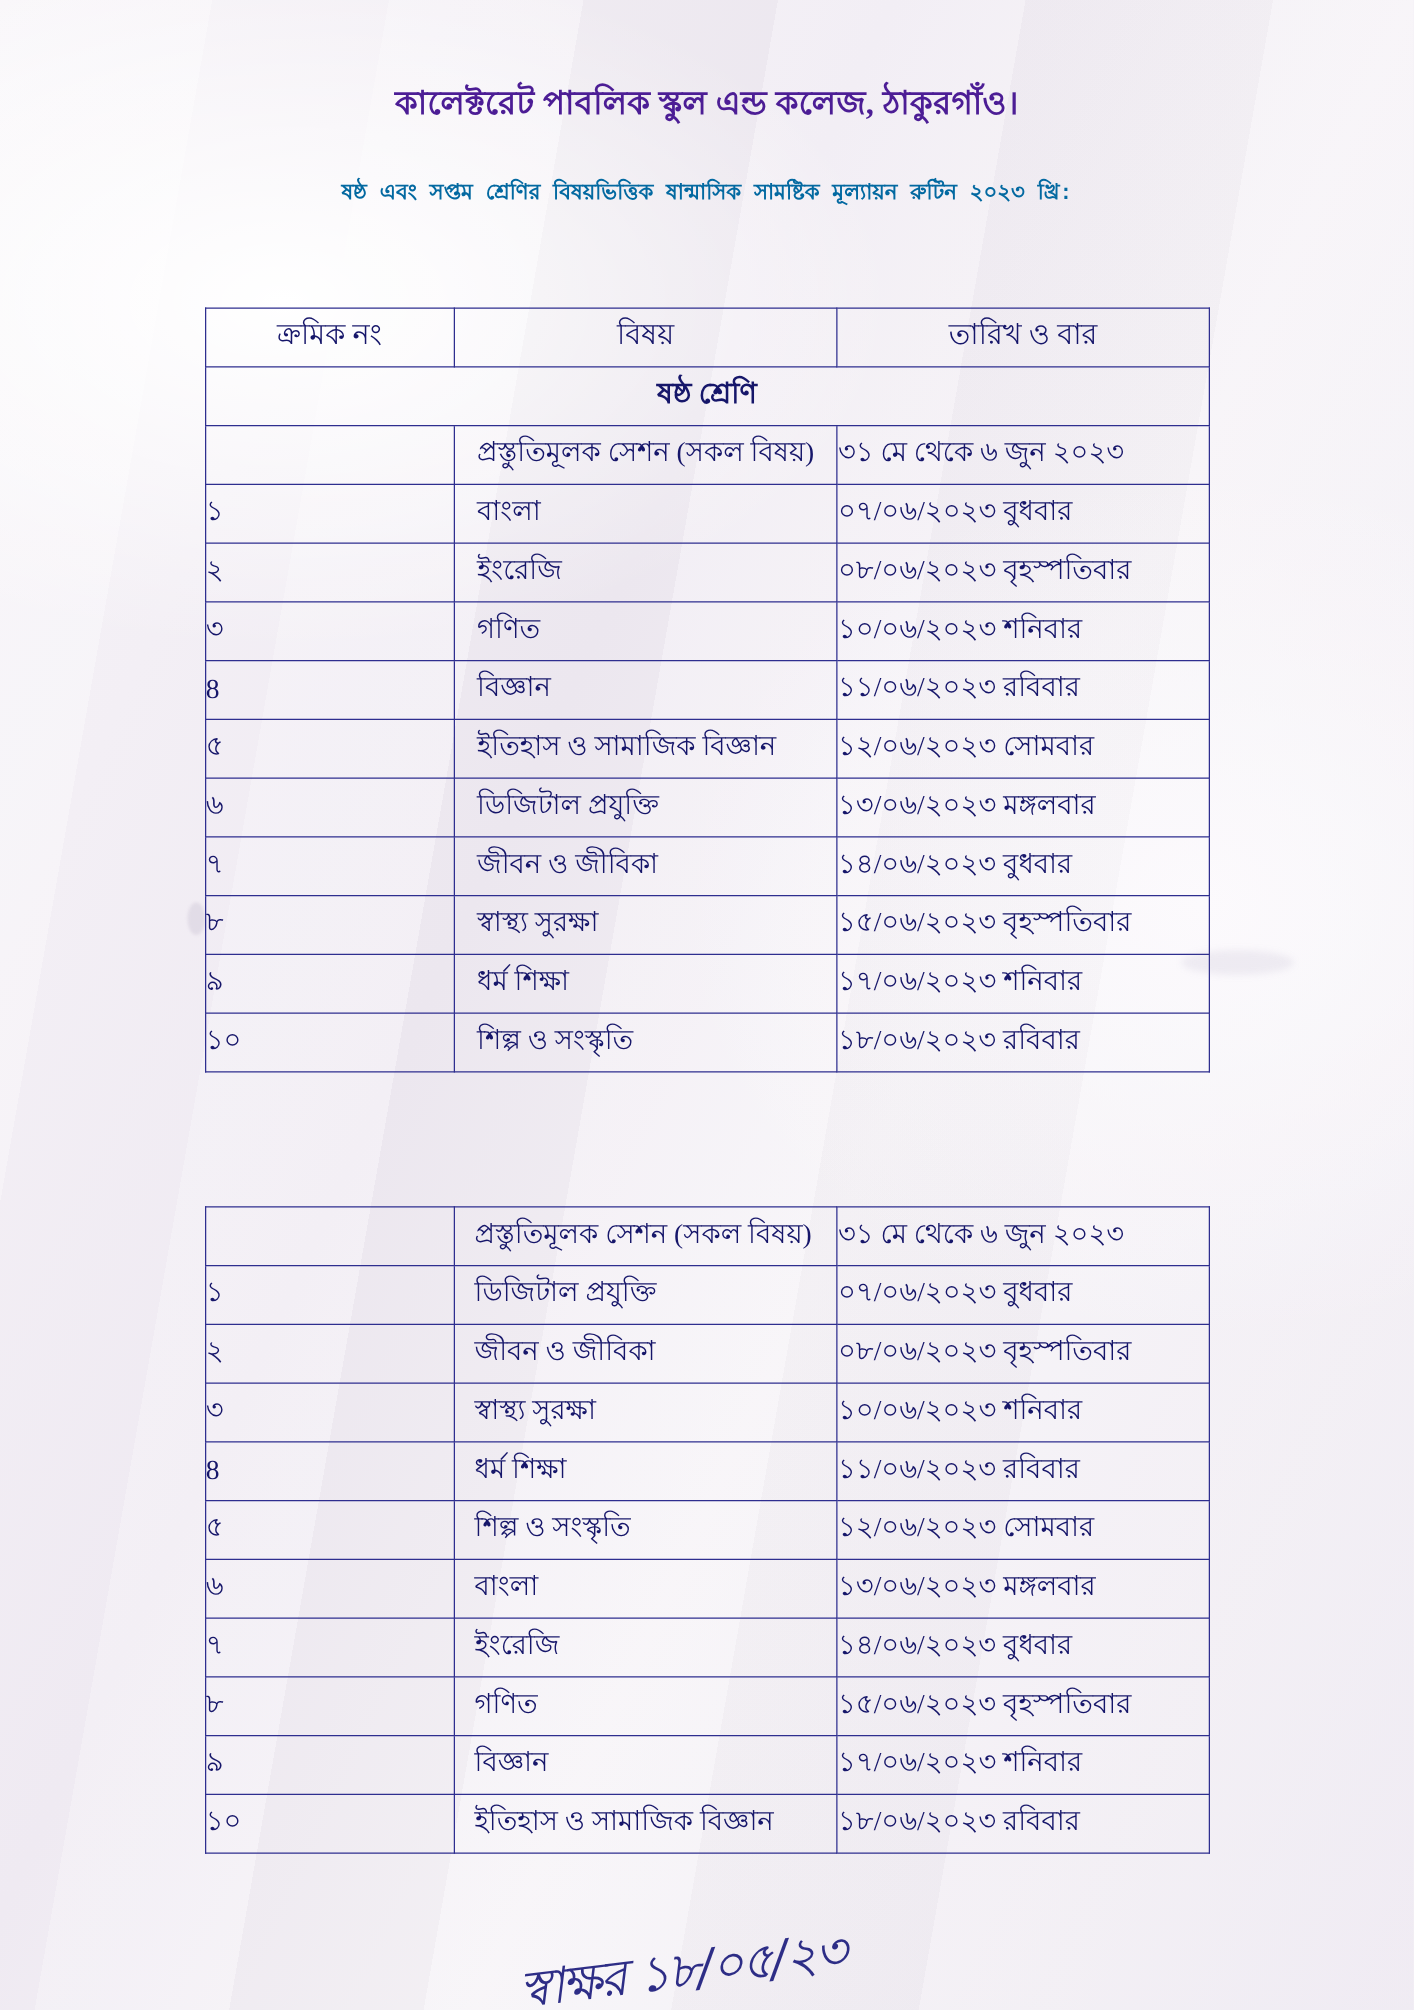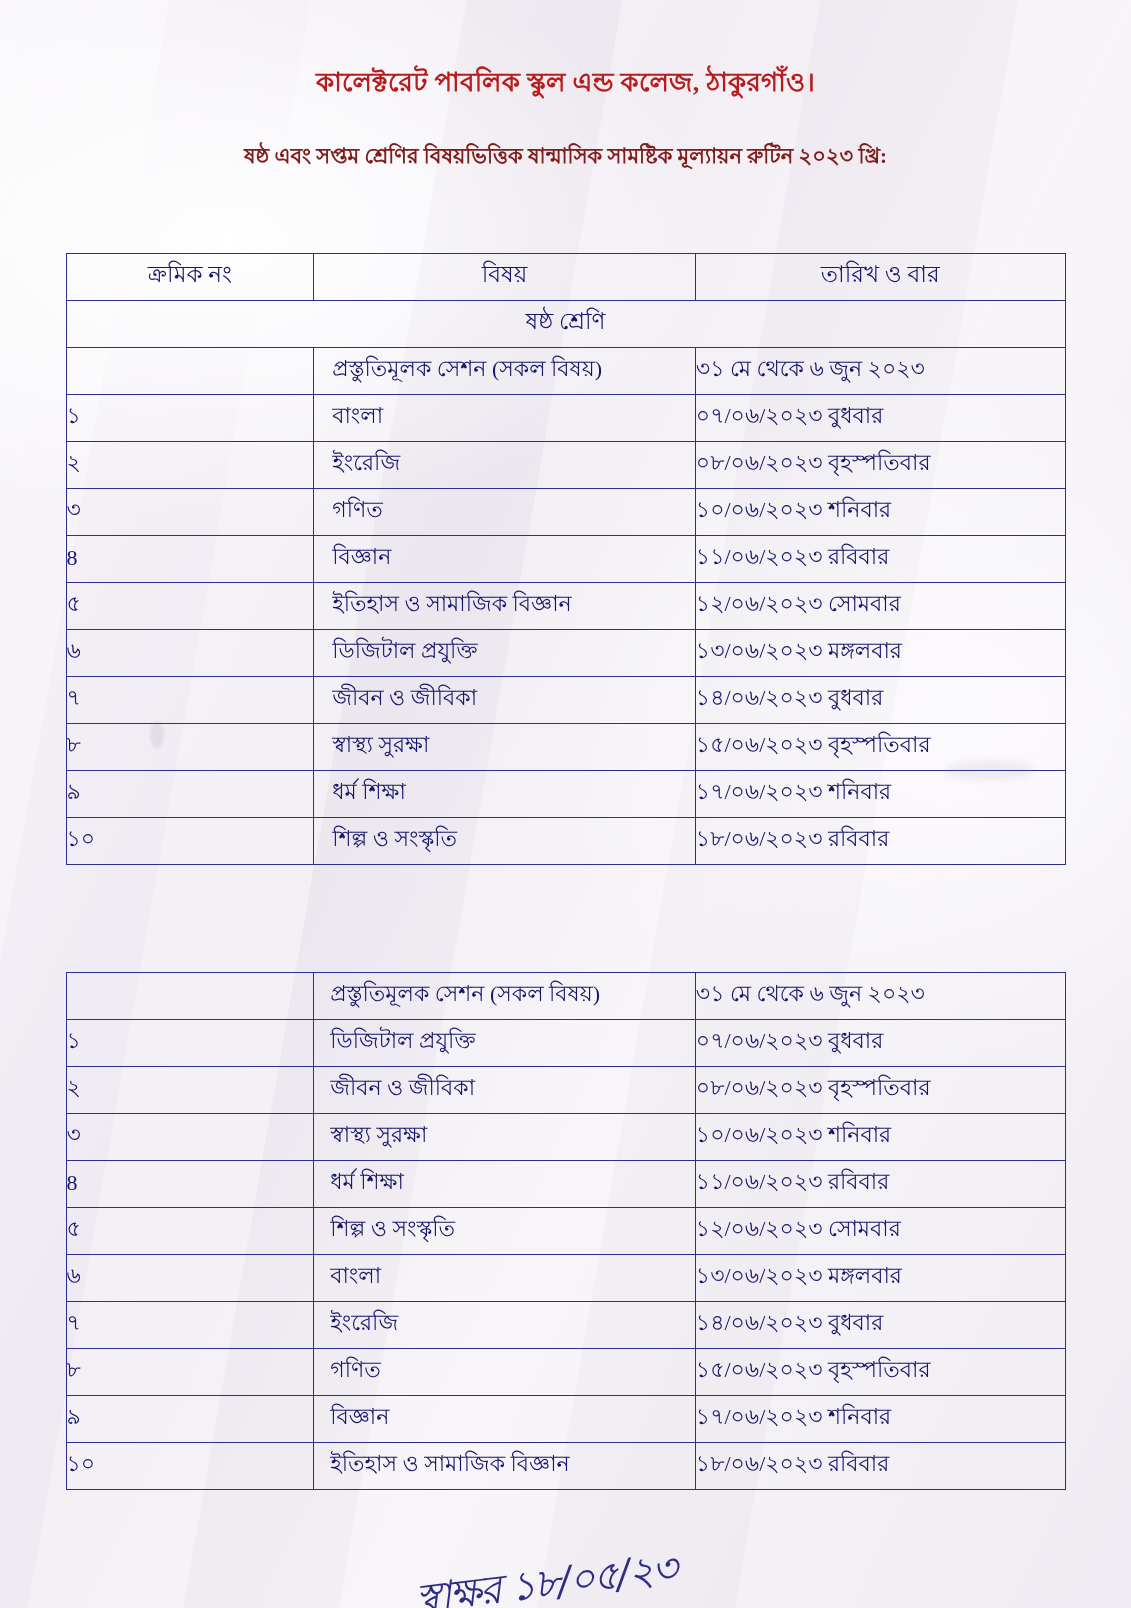--- a/index.html
+++ b/index.html
@@ -34,31 +34,32 @@
   .content {
     position: relative;
     z-index: 2;
   }
   .title {
     text-align: center;
     font-size: 26px;
     font-weight: bold;
     letter-spacing: .3px;
     padding-top: 62px;
-    color: #b91c1c;
+    color: #4c1d95;
   }
   .subtitle {
     text-align: center;
-    font-size: 21px;
+    font-size: 17px;
     font-weight: bold;
     padding-top: 34px;
-    color: #7f1d1d;
+    color: #0369a1;
+    font-family: Liberation Mono, monospace;
   }
   .table-wrap {
-    width: 1000px;
+    width: 804px;
     margin: 0 auto;
   }
   table {
     width: 100%;
     border-collapse: collapse;
     table-layout: fixed;
   }
   table.first { margin-top: 78px; }
   table.second { margin-top: 107px; }
   td, th {
@@ -69,21 +70,21 @@
     padding: 1px 0 4px 0;
     color: #16166a;
   }
   col.c1 { width: 24.8%; }
   col.c2 { width: 38.2%; }
   col.c3 { width: 37.0%; }
   .hdr { text-align: center; font-size: 23px; }
   .center { text-align: left; }
   .sub-left { padding-left: 18px; text-align: left; }
   .sub-left2 { padding-left: 16px; text-align: left; }
-  .class-band { text-align: center; font-size: 23px; }
+  .class-band { text-align: center; font-size: 23px; font-weight: bold; }
   .sig-area {
     margin-top: 62px;
     text-align: center;
     position: relative;
   }
   .signature {
     font-family: "DejaVu Serif", serif;
     font-size: 40px;
     font-style: italic;
     color: #1d1d7d;

